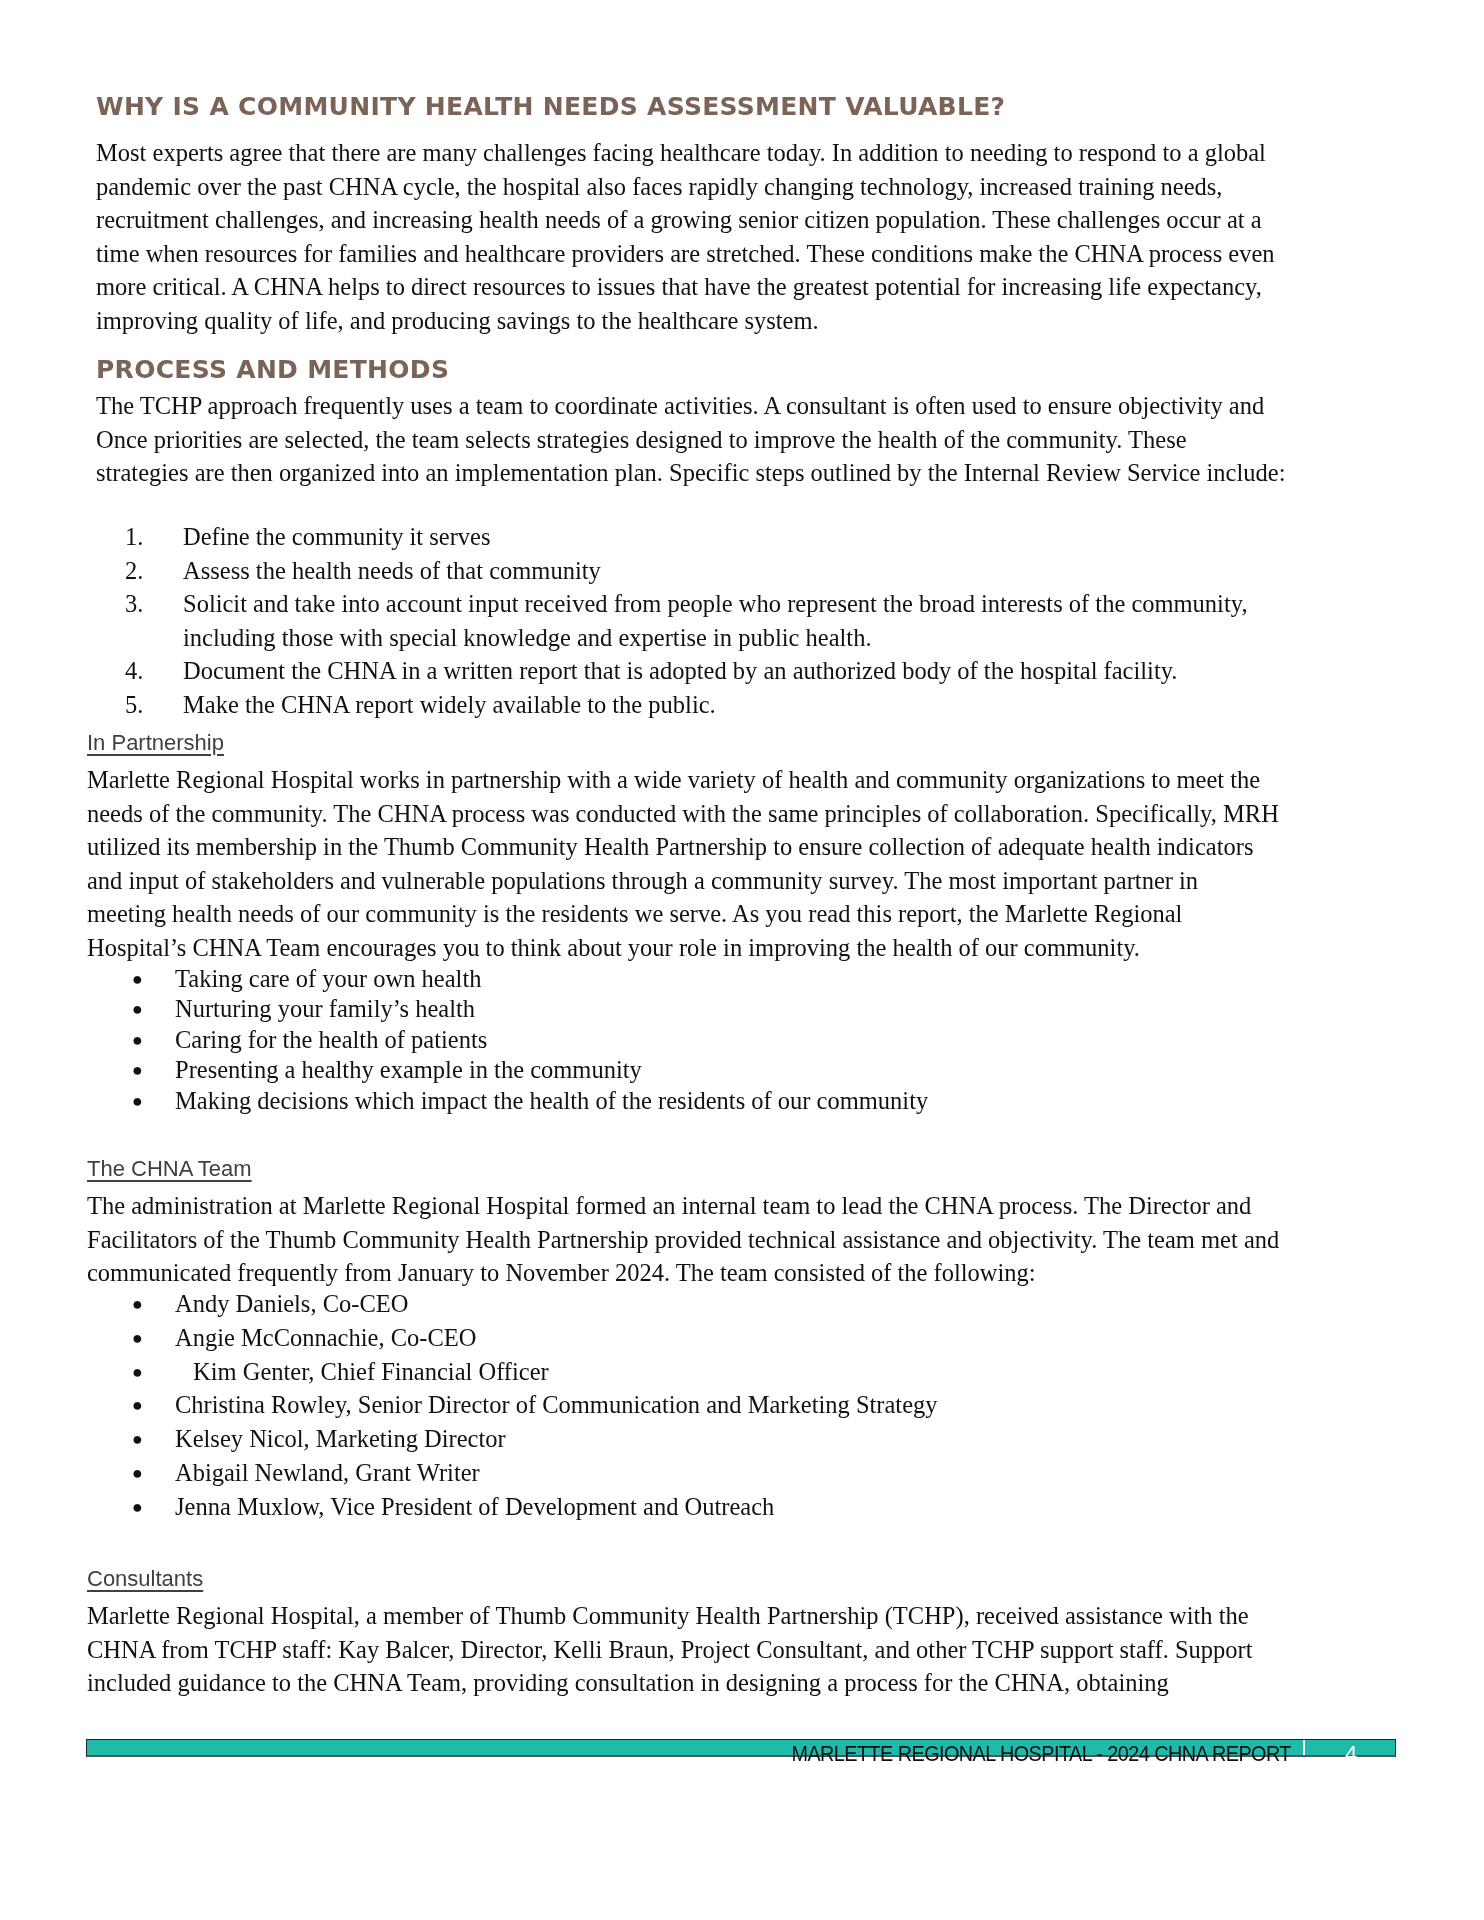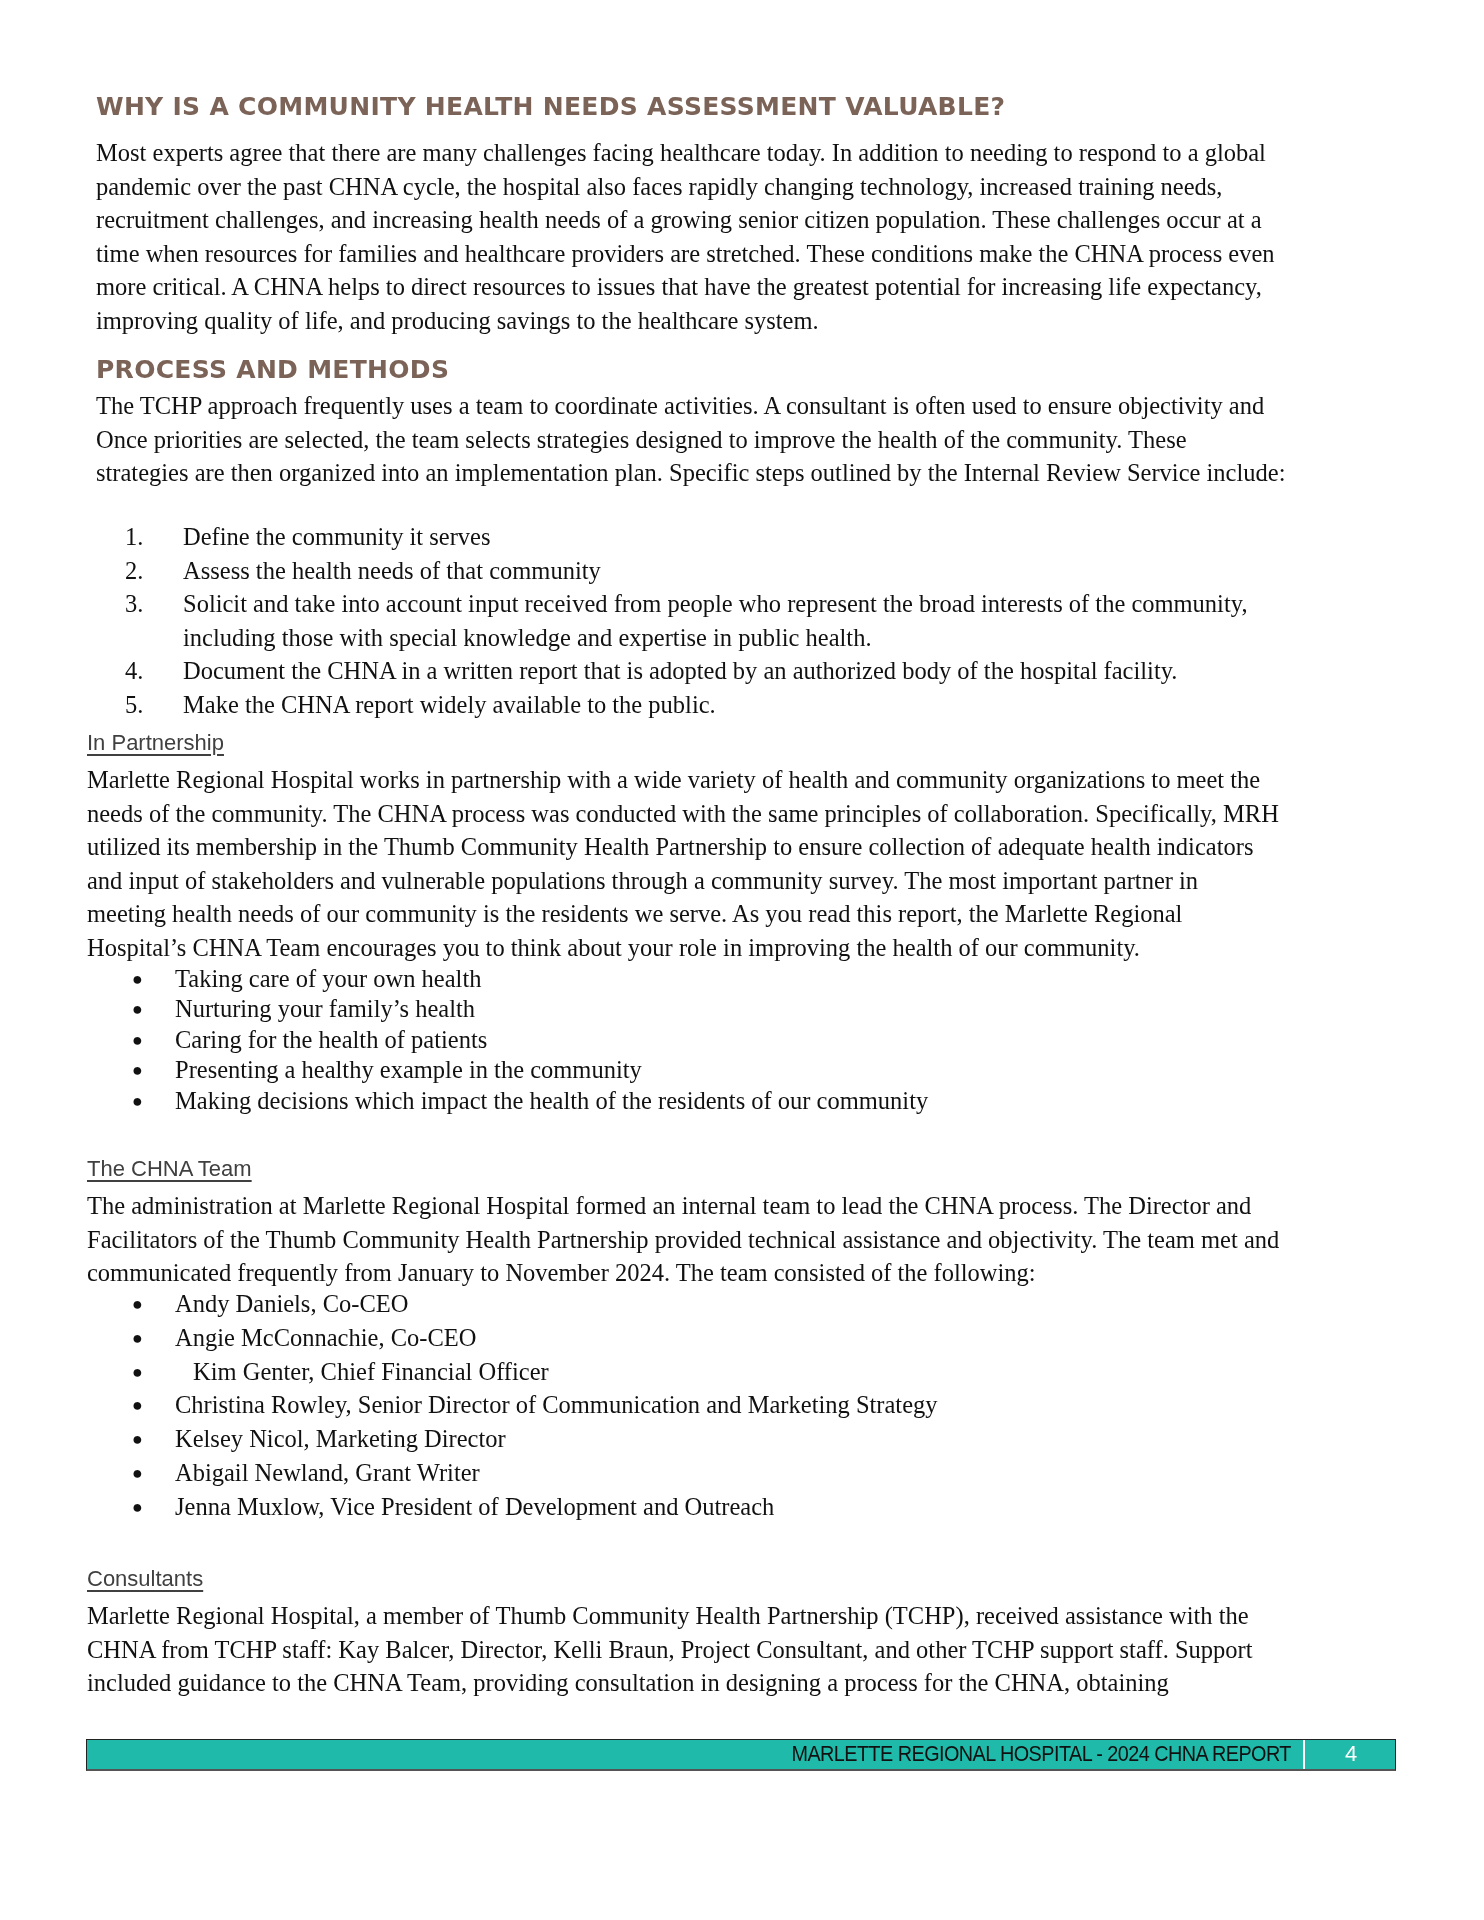--- a/index.html
+++ b/index.html
@@ -8,21 +8,21 @@
   .h1 { position:absolute; left:96px; font-family:"DejaVu Sans", sans-serif; font-weight:bold;
         font-size:25px; color:#7b6358; letter-spacing:0.3px; white-space:nowrap; }
   .sub { position:absolute; left:87px; font-family:"Liberation Sans", sans-serif; font-size:22px;
          color:#404040; text-decoration:underline; text-decoration-thickness:2px; text-underline-offset:4px; white-space:nowrap; }
   .para { position:absolute; font-family:"Liberation Serif", serif; font-size:24.5px; line-height:33.6px; color:#111; }
   .para .ln { display:block; white-space:nowrap; }
   .list { position:absolute; margin:0; padding:0; list-style:none; font-family:"Liberation Serif", serif; font-size:24.5px; color:#111; }
   .list li { position:relative; white-space:nowrap; }
   .list .mk { position:absolute; }
   .list .tx { position:absolute; }
-  .footer { position:absolute; left:86px; top:1739px; width:1310px; height:32px; background:#1fbaa9;
+  .footer { position:absolute; left:86px; top:1739px; width:1310px; height:18px; background:#1fbaa9;
             border:1.5px solid #222; box-sizing:border-box; border-bottom:2px solid #555; }
   .footer .title { position:absolute; right:104px; top:1px; font-family:"Liberation Sans", sans-serif; font-size:22px;
                    color:#111; letter-spacing:-0.6px; transform:scaleX(0.9); transform-origin:right center; white-space:nowrap; }
   .footer .divider { position:absolute; left:1216px; top:0; width:1.5px; height:100%; background:#ffffff; }
   .footer .pnum { position:absolute; left:1218px; width:92px; top:1px; text-align:center; font-family:"Liberation Sans", sans-serif;
                   font-size:22px; color:#ffffff; }
 </style>
 </head>
 <body>
 

